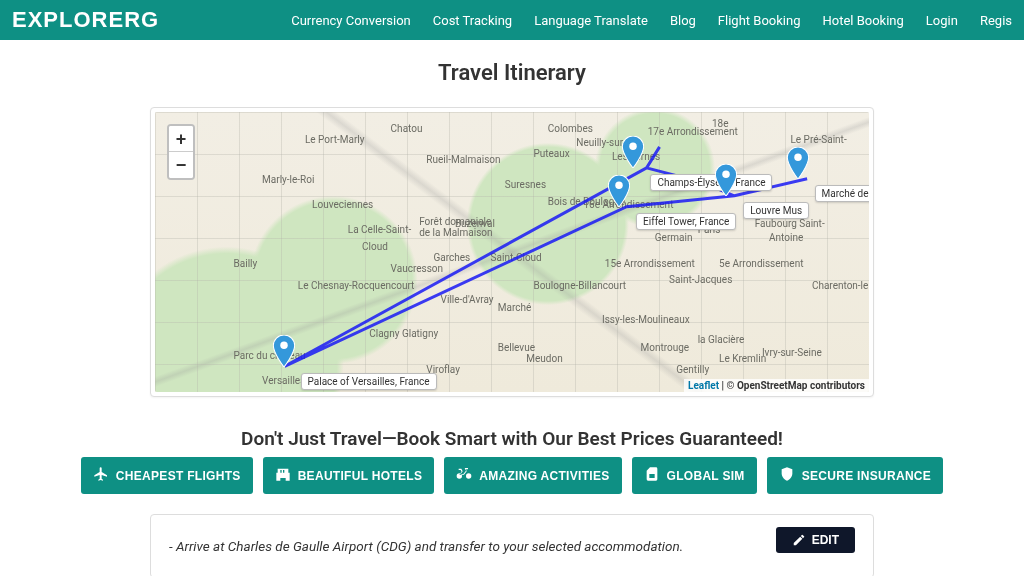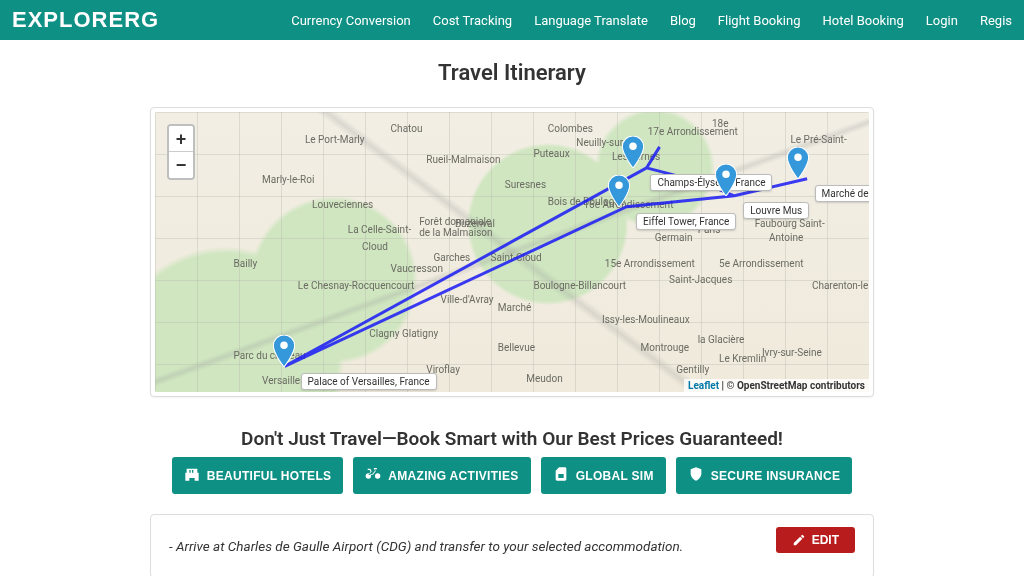--- a/index.html
+++ b/index.html
@@ -39,21 +39,21 @@
   .pin svg { width: 100%; height: 100%; display:block; }
   .marker .lbl { position: absolute; left: 28px; top: -2px; background: #fff; border: 1px solid #bbb; border-radius: 3px; padding: 2px 6px; font-size: 10px; white-space: nowrap; box-shadow: 0 1px 2px rgba(0,0,0,0.15); margin-top: 40px; }
   .route { position: absolute; inset: 0; z-index: 15; }
   .tagline { text-align: center; font-size: 19px; font-weight: 600; color: #333; margin: 30px 0 7px; }
   .chiprow { display: flex; justify-content: center; gap: 10px; flex-wrap: nowrap; }
   .chip { background: #0e9084; color: #fff; border: none; border-radius: 3px; padding: 9px 12px; font-size: 12px; font-weight: 700; letter-spacing: 0.3px; display: flex; align-items: center; gap: 7px; cursor: pointer; }
   .chip svg { width: 16px; height: 16px; fill: #fff; }
   .itin-card { width: 724px; margin: 20px auto 0; border: 1px solid #ddd; border-radius: 4px; padding: 14px 18px; position: relative; font-size: 13.5px; color: #333; }
   .itin-card h4 { font-size: 13.5px; font-weight: 700; margin-bottom: 6px; }
   .itin-card p { margin: 9px 0; font-style: italic; }
-  .edit-btn { position: absolute; top: 12px; right: 18px; background: #b91c1c; color: #fff; border: none; border-radius: 3px; padding: 6px 16px; font-size: 12px; font-weight: 700; display: flex; align-items: center; gap: 6px; cursor: pointer; }
+  .edit-btn { position: absolute; top: 12px; right: 18px; background: #0f172a; color: #fff; border: none; border-radius: 3px; padding: 6px 16px; font-size: 12px; font-weight: 700; display: flex; align-items: center; gap: 6px; cursor: pointer; }
   .edit-btn svg { width: 14px; height: 14px; fill: #fff; }
   .place-text { position:absolute; z-index:12; font-size:10px; color:#6b6b63; white-space:nowrap; pointer-events:none; }
 </style>
 </head>
 <body>
 
 <div class="topbar">
   <div class="logo">EXPLORERG</div>
   <nav class="nav">
     <a href="#">Currency Conversion</a>
@@ -117,21 +117,21 @@
         <span class="place-text" style="left: 76%; top: 65%; margin-top: 40px;">la Glacière</span>
         <span class="place-text" style="left: 92%; top: 60%;">Charenton-le</span>
         <span class="place-text" style="left: 53%; top: 60%;">Boulogne-Billancourt</span>
         <span class="place-text" style="left: 11%; top: 52%;">Bailly</span>
         <span class="place-text" style="left: 20%; top: 60%;">Le Chesnay-Rocquencourt</span>
         <span class="place-text" style="left: 40%; top: 65%;">Ville-d'Avray</span>
         <span class="place-text" style="left: 48%; top: 68%;">Marché</span>
         <span class="place-text" style="left: 57%; top: 72%; margin-left: 40px;">Issy-les-Moulineaux</span>
         <span class="place-text" style="left: 30%; top: 77%;">Clagny Glatigny</span>
         <span class="place-text" style="left: 48%; top: 82%;">Bellevue</span>
-        <span class="place-text" style="left: 52%; top: 86%; margin-top: 20px;">Meudon</span>
+        <span class="place-text" style="left: 52%; top: 86%;">Meudon</span>
         <span class="place-text" style="left: 68%; top: 82%;">Montrouge</span>
         <span class="place-text" style="left: 38%; top: 90%;">Viroflay</span>
         <span class="place-text" style="left: 11%; top: 85%;">Parc du château</span>
         <span class="place-text" style="left: 15%; top: 94%;">Versailles</span>
         <span class="place-text" style="left: 79%; top: 86%;">Le Kremlin</span>
         <span class="place-text" style="left: 85%; top: 84%;">Ivry-sur-Seine</span>
         <span class="place-text" style="left: 73%; top: 90%;">Gentilly</span>
         <div class="marker" style="left: 67%; top: 20%;">
           <div class="pin">
             <svg viewBox="0 0 24 36">
@@ -178,20 +178,26 @@
           <div class="lbl">Palace of Versailles, France</div>
         </div>
       </div>
   </div>
 
   <div class="tagline">Don't Just Travel—Book Smart with Our Best Prices Guaranteed!</div>
 
   <div class="chiprow" id="chiprow">
       <button class="chip">
         <span><svg viewBox="0 0 24 24">
+            <path d="M21 16v-2l-8-5V3.5a1.5 1.5 0 0 0-3 0V9l-8 5v2l8-2.5V19l-2 1.5V22l3.5-1 3.5 1v-1.5L13 19v-5.5l8 2.5z"></path>
+          </svg></span>
+        <span>CHEAPEST FLIGHTS</span>
+      </button>
+      <button class="chip">
+        <span><svg viewBox="0 0 24 24">
             <path d="M4 10V4h16v6h2v12h-6v-4h-8v4H2V10h2zm4-4v4h2V6H8zm4 0v4h2V6h-2z"></path>
           </svg></span>
         <span>BEAUTIFUL HOTELS</span>
       </button>
       <button class="chip">
         <span><svg viewBox="0 0 24 24">
             <path d="M5 19a4 4 0 1 1 0-8 4 4 0 0 1 0 8zm14 0a4 4 0 1 1 0-8 4 4 0 0 1 0 8zM15 5h3V3h-5l2 4-4 5H7l3-4-2-4H4v2h3l1.3 2.6L5 13h7l4-5-1-3z"></path>
           </svg></span>
         <span>AMAZING ACTIVITIES</span>
       </button>

